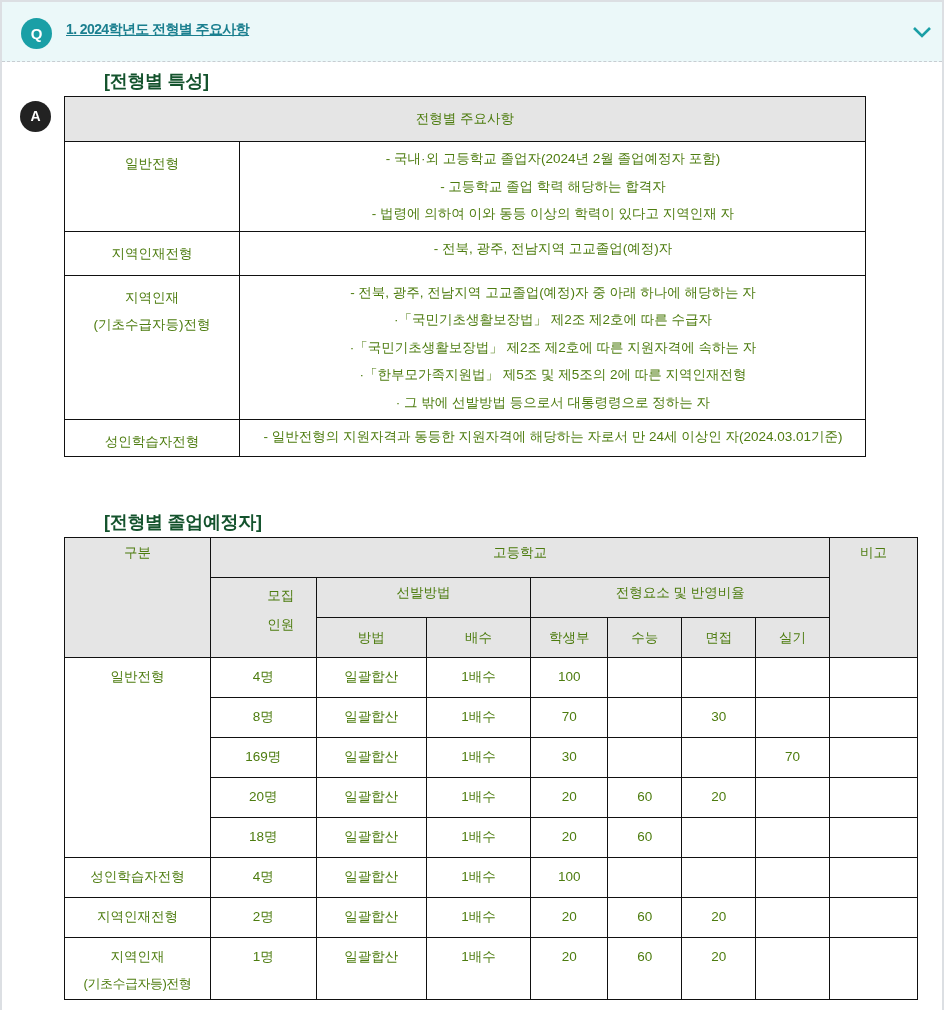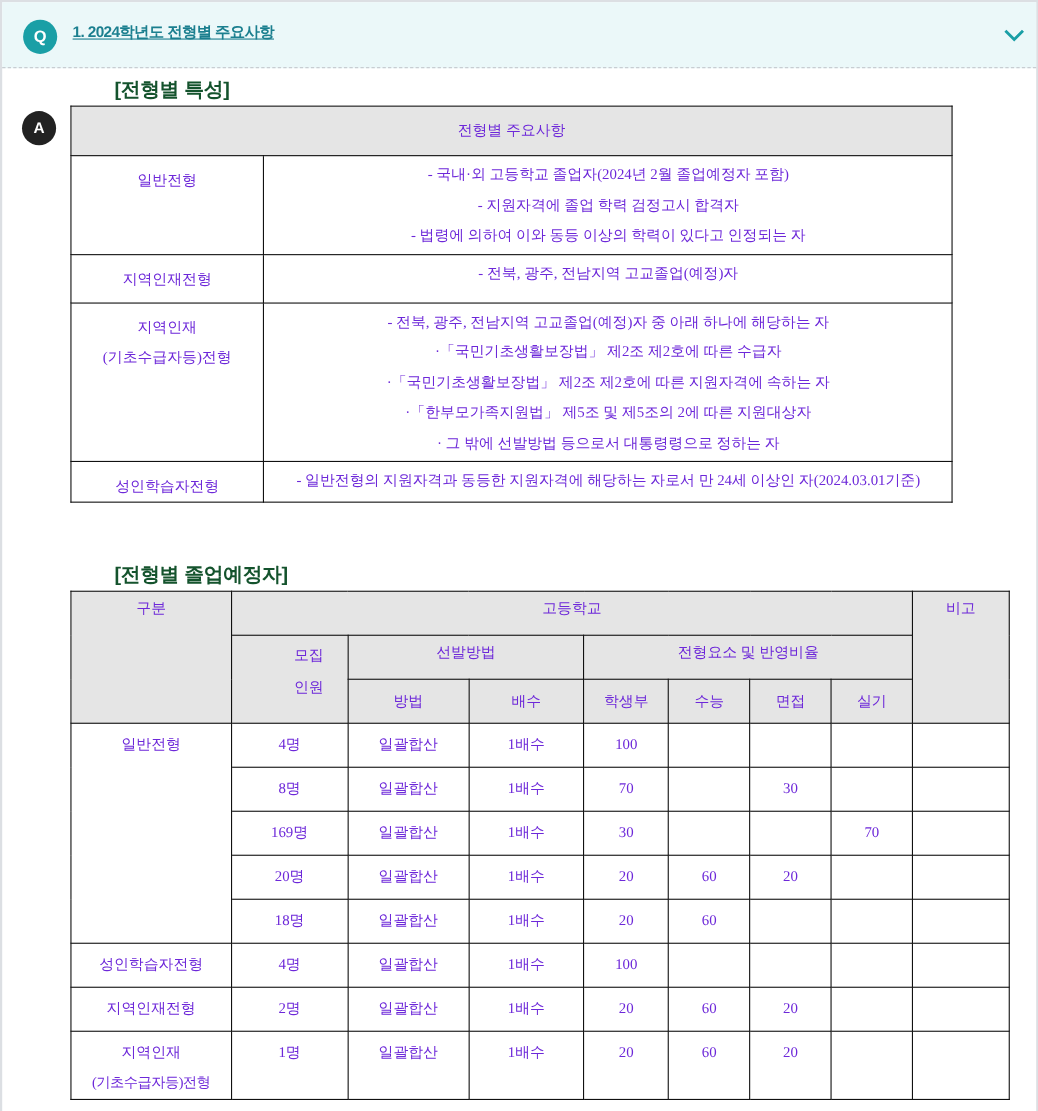--- a/index.html
+++ b/index.html
@@ -10,21 +10,21 @@
 
     .q-bar { position: absolute; left: 2px; top: 2px; width: 940px; height: 60px; background: #ebf8f9; border-bottom: 1px dashed #c8cdd2; }
     .q-badge { position: absolute; left: 19px; top: 16px; width: 31px; height: 31px; border-radius: 50%; background: #1a9fa6; color: #fff; font-weight: bold; font-size: 15px; text-align: center; line-height: 31px; font-family: "Liberation Sans", sans-serif; }
     .q-title { position: absolute; left: 64px; top: 19px; font-size: 14px; font-weight: bold; color: #1b7f8f; text-decoration: underline; letter-spacing: -0.6px; font-family: Liberation Sans, sans-serif; }
     .q-chevron { position: absolute; left: 909px; top: 22px; width: 22px; height: 16px; }
 
     .a-badge { position: absolute; left: 20px; top: 101px; width: 31px; height: 31px; border-radius: 50%; background: #222; color: #fff; font-weight: bold; font-size: 14px; text-align: center; line-height: 31px; font-family: "Liberation Sans", sans-serif; }
 
     .sec-title { position: absolute; left: 64px; font-size: 18px; font-weight: bold; color: #14532d; letter-spacing: -0.3px; font-family: "Liberation Sans", sans-serif; margin-left: 40px; }
 
-    table { border-collapse: collapse; position: absolute; font-family: Liberation Serif, serif; font-size: 13.5px; color: #6d28d9; }
+    table { border-collapse: collapse; position: absolute; font-family: Liberation Sans, sans-serif; font-size: 13.5px; color: #4d7c0f; }
     td, th { border: 1.5px solid #111; font-weight: normal; }
     th { background: #e5e5e5; }
 
     
     #t1 { left: 64px; top: 96px; width: 802px; }
     #t1 .hd { height: 45px; text-align: center; vertical-align: middle; }
     #t1 td.k { width: 175px; text-align: center; vertical-align: top; padding-top: 8px; line-height: 27.5px; }
     #t1 td.v { text-align: center; vertical-align: top; padding: 3px 8px 3px 9px; line-height: 27.5px; }
 
     
@@ -52,40 +52,40 @@
 
 <table id="t1">
   <tbody>
       <tr>
     <th class="hd" colspan="2">전형별 주요사항</th>
   </tr>
   <tr>
     <td class="k">일반전형</td>
     <td class="v">
       <div>- 국내·외 고등학교 졸업자(2024년 2월 졸업예정자 포함)</div>
-      <div>- 지원자격에 졸업 학력 검정고시 합격자</div>
-      <div>- 법령에 의하여 이와 동등 이상의 학력이 있다고 인정되는 자</div>
+      <div>- 고등학교 졸업 학력 해당하는 합격자</div>
+      <div>- 법령에 의하여 이와 동등 이상의 학력이 있다고 지역인재 자</div>
     </td>
   </tr>
   <tr>
     <td class="k" style="height:44px;">지역인재전형</td>
     <td class="v">
       <div>- 전북, 광주, 전남지역 고교졸업(예정)자</div>
     </td>
   </tr>
   <tr>
     <td class="k">
       <div>지역인재</div>
       <div>(기초수급자등)전형</div>
     </td>
     <td class="v">
       <div>- 전북, 광주, 전남지역 고교졸업(예정)자 중 아래 하나에 해당하는 자</div>
       <div>·「국민기초생활보장법」 제2조 제2호에 따른 수급자</div>
       <div>·「국민기초생활보장법」 제2조 제2호에 따른 지원자격에 속하는 자</div>
-      <div>·「한부모가족지원법」 제5조 및 제5조의 2에 따른 지원대상자</div>
+      <div>·「한부모가족지원법」 제5조 및 제5조의 2에 따른 지역인재전형</div>
       <div>· 그 밖에 선발방법 등으로서 대통령령으로 정하는 자</div>
     </td>
   </tr>
   <tr>
     <td class="k">성인학습자전형</td>
     <td class="v">
       <div>- 일반전형의 지원자격과 동등한 지원자격에 해당하는 자로서 만 24세 이상인 자(2024.03.01기준)</div>
     </td>
   </tr>
 </tbody>

